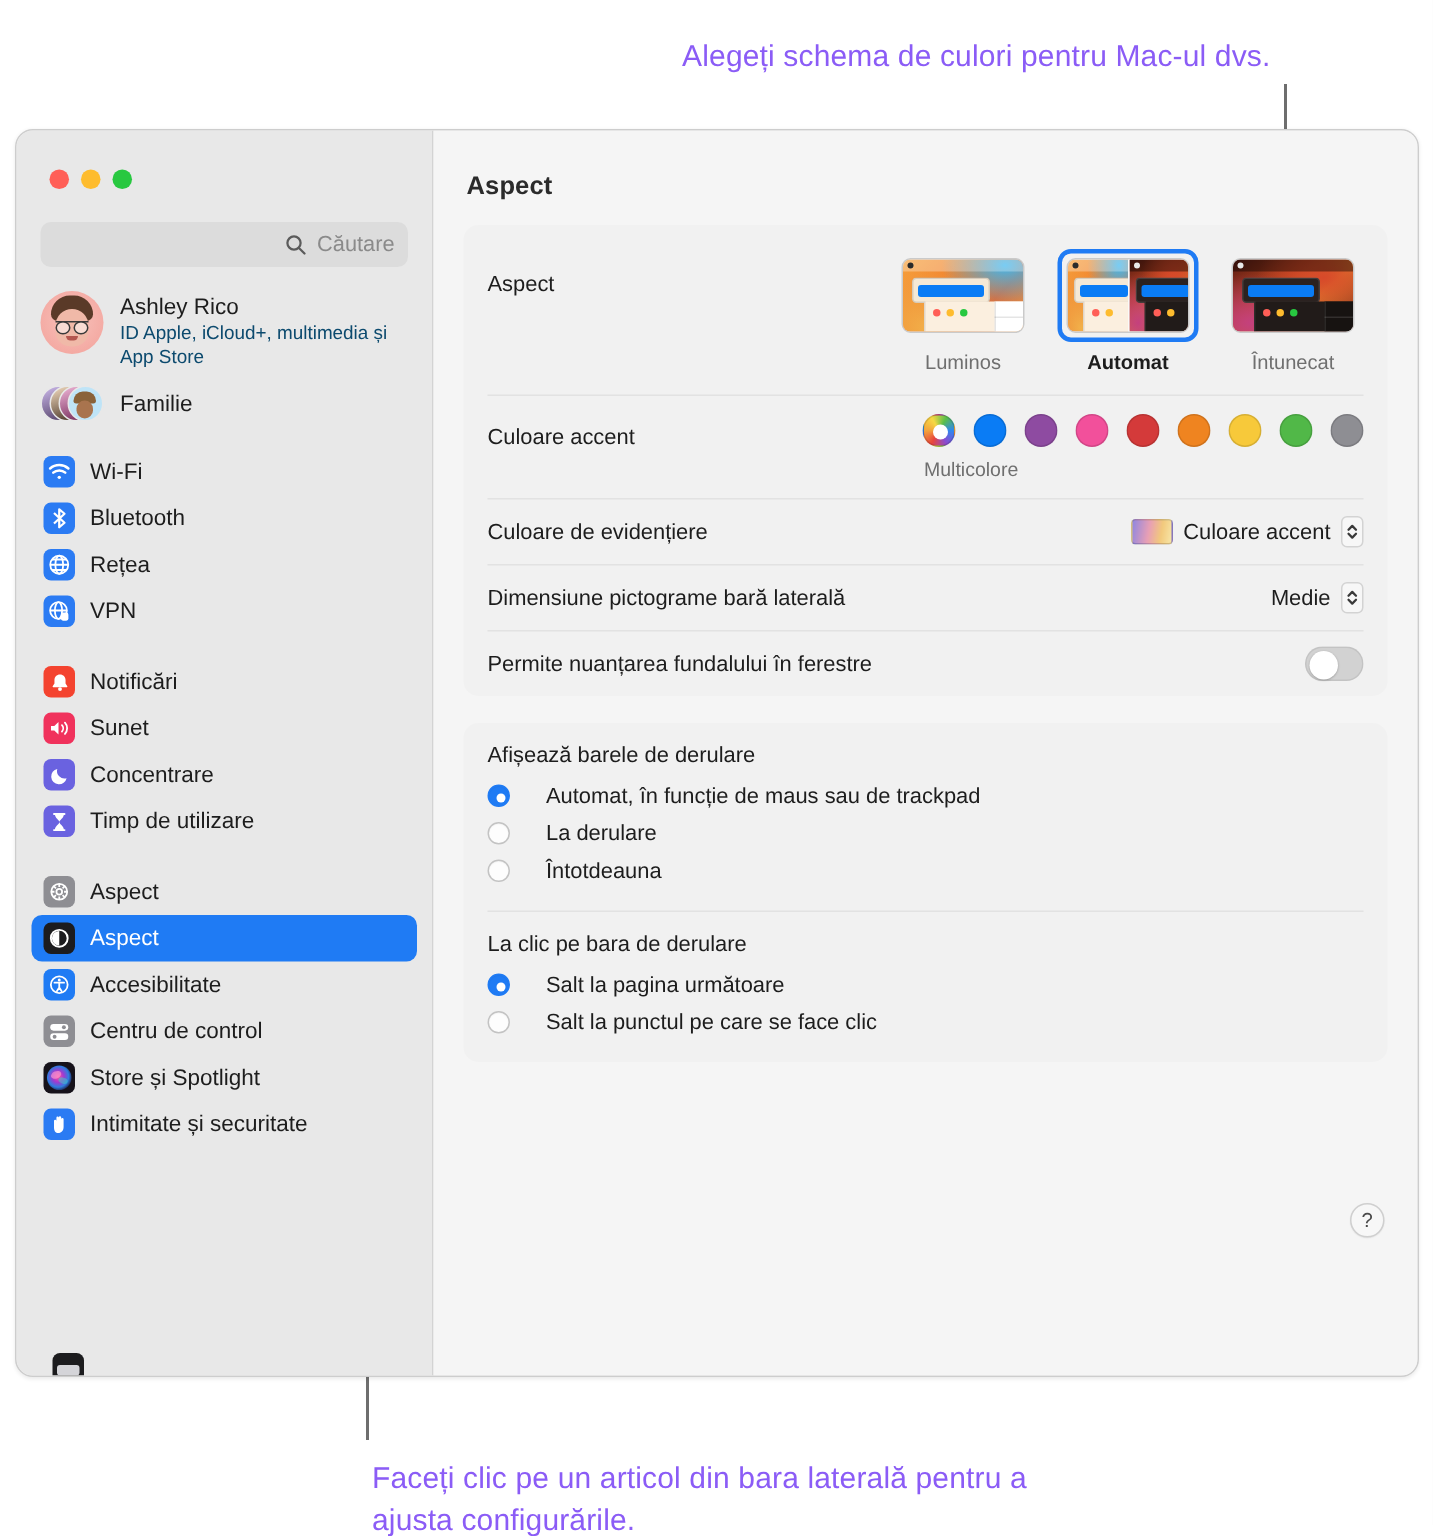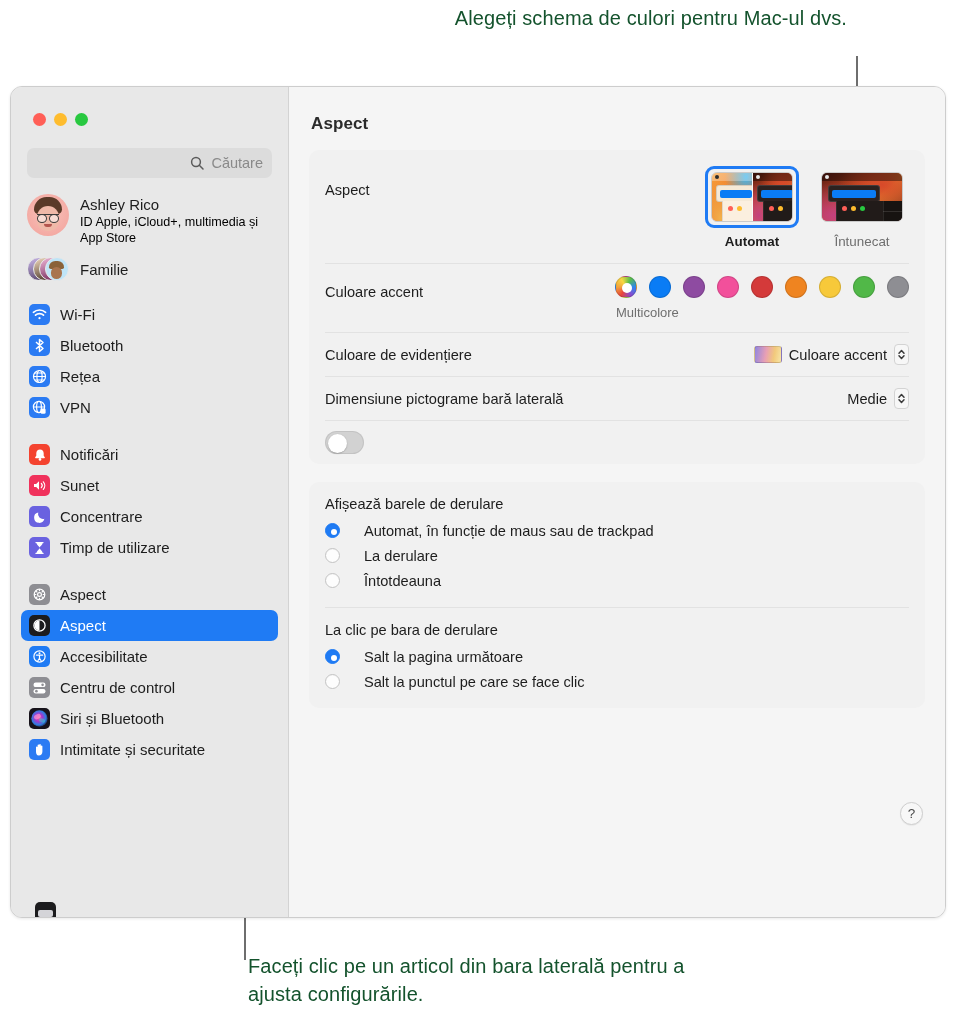--- a/index.html
+++ b/index.html
@@ -11,22 +11,23 @@
     font-family: "Liberation Sans", sans-serif;
     -webkit-font-smoothing: antialiased;
   }
   .page { position: relative; width: 955px; height: 1024px; overflow: hidden; }
 
   
   .callout {
     position: absolute;
     font-size: 20px;
     line-height: 28px;
-    color: #14532d;
+    color: #8b5cf6;
     letter-spacing: 0.1px;
+    margin-top: 20px;
   }
   .callout-top {
     top: 4px; right: 108px;
     text-align: right;
     width: 420px;
   }
   .callout-bottom {
     left: 248px; top: 952px;
     text-align: left;
     width: 470px;
@@ -111,21 +112,21 @@
     border: 1.5px solid #3a3a3a; border-radius: 50%; background: rgba(255,255,255,0.5);
   }
   .avatar .glasses:before { left: 0; }
   .avatar .glasses:after { right: 0; }
   .avatar .mouth {
     position: absolute; left: 17px; top: 30px; width: 8px; height: 3px;
     background: #b4564f; border-radius: 0 0 5px 5px;
   }
   .account-text { padding-top: 1px; }
   .account-name { font-size: 15px; color: #1d1d1d; line-height: 19px; }
-  .account-sub { font-size: 12.6px; color: #000000; line-height: 16px; max-width: 190px; }
+  .account-sub { font-size: 12.6px; color: #0c4a6e; line-height: 16px; max-width: 190px; }
 
   .family-row {
     display: flex; align-items: center;
     gap: 11px;
     padding: 9px 14px 0 16px;
   }
   .family-icons { width: 42px; height: 28px; position: relative; flex: 0 0 42px; }
   .fi {
     position: absolute; top: 2px; width: 24px; height: 24px; border-radius: 50%;
     border: 1.4px solid #e8e8e8;
@@ -569,21 +570,21 @@
                   <stop offset="38%" stop-color="#a03ad0"></stop>
                   <stop offset="70%" stop-color="#2f7de0"></stop>
                   <stop offset="100%" stop-color="#1b1030"></stop>
                 </radialGradient>
               </defs>
               <circle cx="10.5" cy="10.5" r="8.2" fill="url(#siriG)"></circle>
               <ellipse cx="8.4" cy="8.6" rx="3.6" ry="2.4" fill="#ff9fd2" opacity="0.62" transform="rotate(-24 8.4 8.6)"></ellipse>
               <ellipse cx="13" cy="12.4" rx="3.2" ry="2" fill="#3ad3c8" opacity="0.5" transform="rotate(18 13 12.4)"></ellipse>
             </svg>
           </span>
-          <span class="nav-label">Siri și Bluetooth</span>
+          <span class="nav-label">Store și Spotlight</span>
         </div>
 
         <div class="nav-item">
           <span class="nicon" style="background:#2b7bf3">
             <svg width="14" height="14" viewBox="0 0 14 14" fill="#fff">
               <path d="M3 7V4.3a.8.8 0 011.6 0v2.3V2.2a.8.8 0 011.6 0v4.2V1.9a.8.8 0 011.6 0v4.5V3.2a.8.8 0 011.6 0v5.2c0 2.4-1.4 4-3.6 4S3 10.6 3 8.4z"></path>
             </svg>
           </span>
           <span class="nav-label">Intimitate și securitate</span>
         </div>
@@ -596,20 +597,43 @@
 
       <div class="detail-title">Aspect</div>
 
       <div class="card">
 
         <div class="row appearance-row">
           <div class="row-label">Aspect</div>
           <div class="row-right">
             <div class="thumbs">
 
+              <div class="thumb-item">
+                <div class="thumb-frame">
+                  <div class="thumb">
+                    <div class="wall-light"></div>
+                    <div class="menubar light">
+                        <span class="apple"></span>
+                      </div>
+                    <div class="win-top light">
+                        <span class="bar"></span>
+                      </div>
+                    <div class="win-bot light">
+                      <span class="tl-dots">
+                          <i style="background:#ff5f57"></i>
+                          <i style="background:#febc2e"></i>
+                          <i style="background:#28c840"></i>
+                        </span>
+                      <span class="right-pane"></span>
+                        <span class="mid-line"></span>
+                    </div>
+                  </div>
+                </div>
+                <div class="thumb-label">Luminos</div>
+              </div>
 
               <div class="thumb-item selected">
                 <div class="thumb-frame">
                   <div class="thumb auto-split">
                     <div class="half left">
                       <div class="wall-light"></div>
                       <div class="menubar light">
                           <span class="apple"></span>
                         </div>
                       <div class="win-top light" style="width:40px;left:4px">
@@ -715,20 +739,21 @@
                 <svg width="9" height="13" viewBox="0 0 9 13" fill="none" stroke="currentColor" stroke-width="1.5" stroke-linecap="round" stroke-linejoin="round">
                   <path d="M2 5.2L4.5 2.6 7 5.2"></path>
                     <path d="M2 7.8l2.5 2.6L7 7.8"></path>
                 </svg>
               </span>
             </div>
           </div>
         </div>
 
         <div class="row">
+          <div class="row-label">Permite nuanțarea fundalului în ferestre</div>
           <div class="row-right">
             <div class="toggle">
               <span class="knob"></span>
             </div>
           </div>
         </div>
       </div>
 
       <div class="card second">
 

